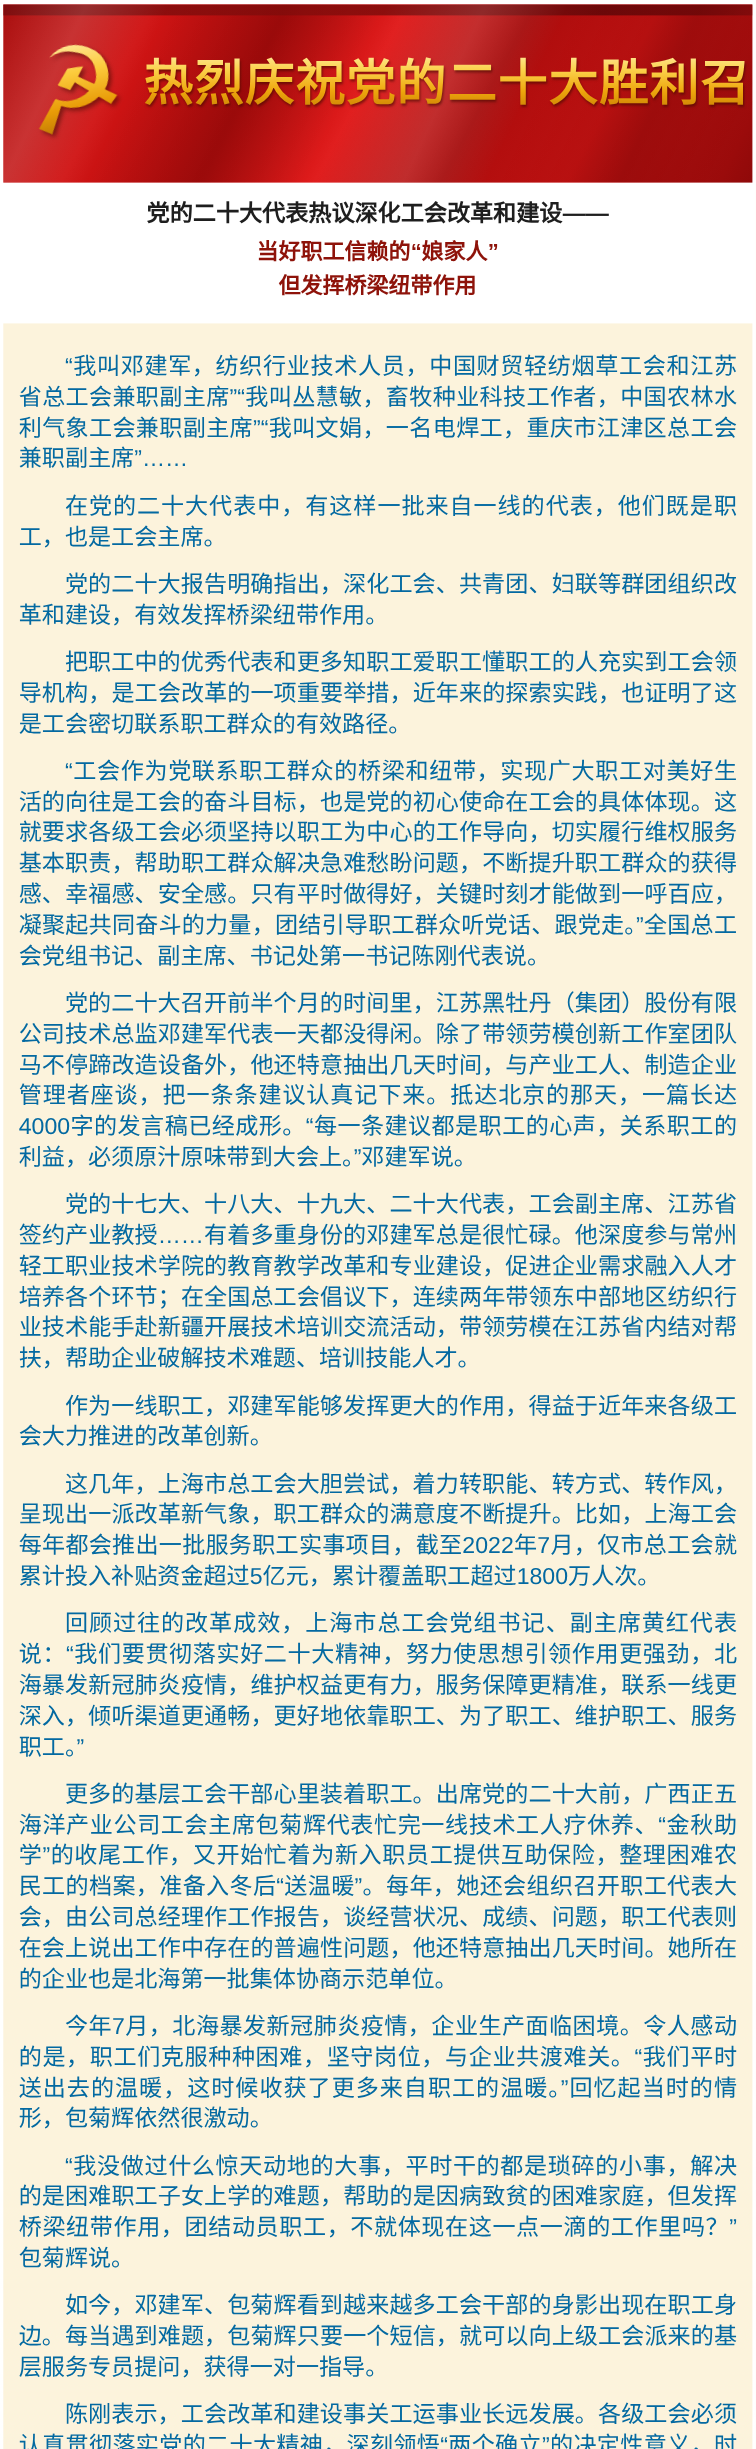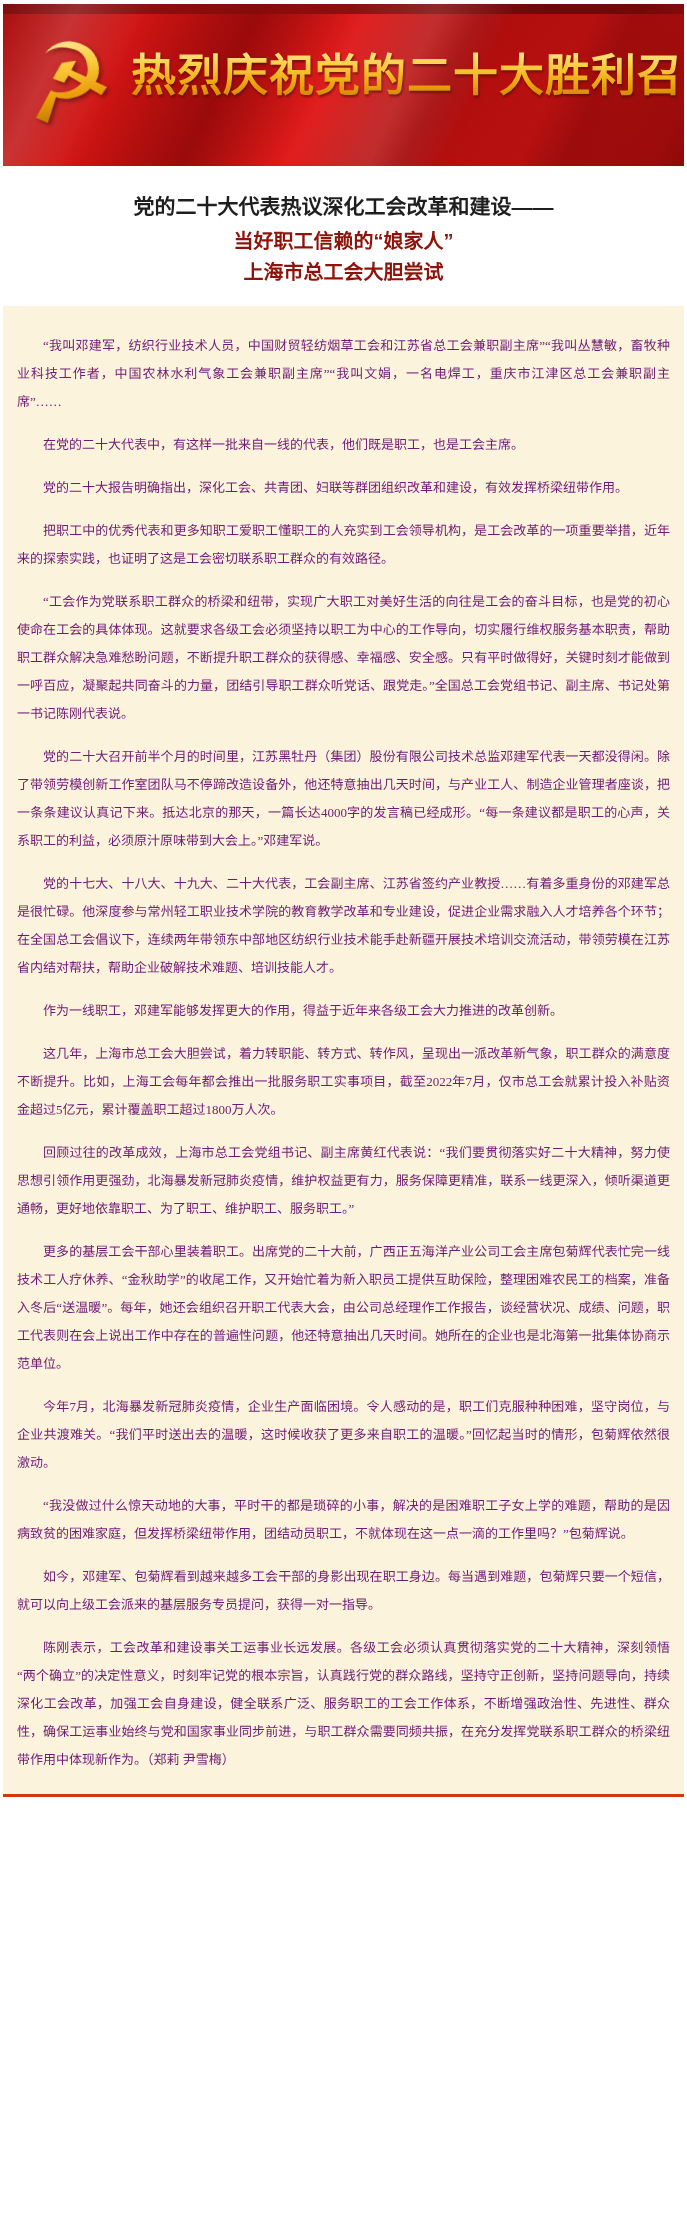--- a/index.html
+++ b/index.html
@@ -59,62 +59,61 @@
     letter-spacing:1px;
     white-space:nowrap;
     margin-top:-28px;
     color:#f3b71f;
     background:linear-gradient(180deg,#ffefb0 8%,#fbd14a 38%,#eda50c 68%,#c77e05 96%);
     -webkit-background-clip:text;background-clip:text;
     -webkit-text-fill-color:transparent;
     filter:drop-shadow(1px 2px 1px rgba(70,10,0,.6));
   }
   
-  .headline{ text-align:center; padding:26px 10px 4px; }
+  .headline{ text-align:center; padding:14px 10px 4px; }
   .kicker{
     font-size:21px;font-weight:700;color:#1e1e1e;
     line-height:30px;margin:0 0 4px 0;
   }
   .sub{
     font-size:20px;font-weight:700;color:#8e130a;
     line-height:31px;margin:0;
   }
   
   .article{
     position:relative;
     margin:14px 3px 0 3px;
     background:#fcf3dc;
     padding:26px 14px 12px 14px;
     border-bottom:3px solid #d0380f;
   }
   .article p{
     margin:0 0 15px 0;
-    font-size:13px;
+    font-size:21px;
     line-height:28px;
-    color:#701a75;
+    color:#0369a1;
     text-indent:2em;
     text-align:justify;
-    font-family:Liberation Serif, serif;
   }
   .article p:last-child{margin-bottom:8px;}
 </style>
 </head>
 <body>
 
 <div class="banner">
   <div class="banner-inner">
     <div class="emblem">☭</div>
     <div class="banner-title">热烈庆祝党的二十大胜利召开</div>
   </div>
 </div>
 
 <div class="headline">
   <div class="kicker">党的二十大代表热议深化工会改革和建设——</div>
   <div class="sub">当好职工信赖的“娘家人”</div>
-  <div class="sub">上海市总工会大胆尝试</div>
+  <div class="sub">但发挥桥梁纽带作用</div>
 </div>
 
 <div class="article">
   <p>“我叫邓建军，纺织行业技术人员，中国财贸轻纺烟草工会和江苏省总工会兼职副主席”“我叫丛慧敏，畜牧种业科技工作者，中国农林水利气象工会兼职副主席”“我叫文娟，一名电焊工，重庆市江津区总工会兼职副主席”……</p>
   <p>在党的二十大代表中，有这样一批来自一线的代表，他们既是职工，也是工会主席。</p>
   <p>党的二十大报告明确指出，深化工会、共青团、妇联等群团组织改革和建设，有效发挥桥梁纽带作用。</p>
   <p>把职工中的优秀代表和更多知职工爱职工懂职工的人充实到工会领导机构，是工会改革的一项重要举措，近年来的探索实践，也证明了这是工会密切联系职工群众的有效路径。</p>
   <p>“工会作为党联系职工群众的桥梁和纽带，实现广大职工对美好生活的向往是工会的奋斗目标，也是党的初心使命在工会的具体体现。这就要求各级工会必须坚持以职工为中心的工作导向，切实履行维权服务基本职责，帮助职工群众解决急难愁盼问题，不断提升职工群众的获得感、幸福感、安全感。只有平时做得好，关键时刻才能做到一呼百应，凝聚起共同奋斗的力量，团结引导职工群众听党话、跟党走。”全国总工会党组书记、副主席、书记处第一书记陈刚代表说。</p>
   <p>党的二十大召开前半个月的时间里，江苏黑牡丹（集团）股份有限公司技术总监邓建军代表一天都没得闲。除了带领劳模创新工作室团队马不停蹄改造设备外，他还特意抽出几天时间，与产业工人、制造企业管理者座谈，把一条条建议认真记下来。抵达北京的那天，一篇长达4000字的发言稿已经成形。“每一条建议都是职工的心声，关系职工的利益，必须原汁原味带到大会上。”邓建军说。</p>
   <p>党的十七大、十八大、十九大、二十大代表，工会副主席、江苏省签约产业教授……有着多重身份的邓建军总是很忙碌。他深度参与常州轻工职业技术学院的教育教学改革和专业建设，促进企业需求融入人才培养各个环节；在全国总工会倡议下，连续两年带领东中部地区纺织行业技术能手赴新疆开展技术培训交流活动，带领劳模在江苏省内结对帮扶，帮助企业破解技术难题、培训技能人才。</p>

